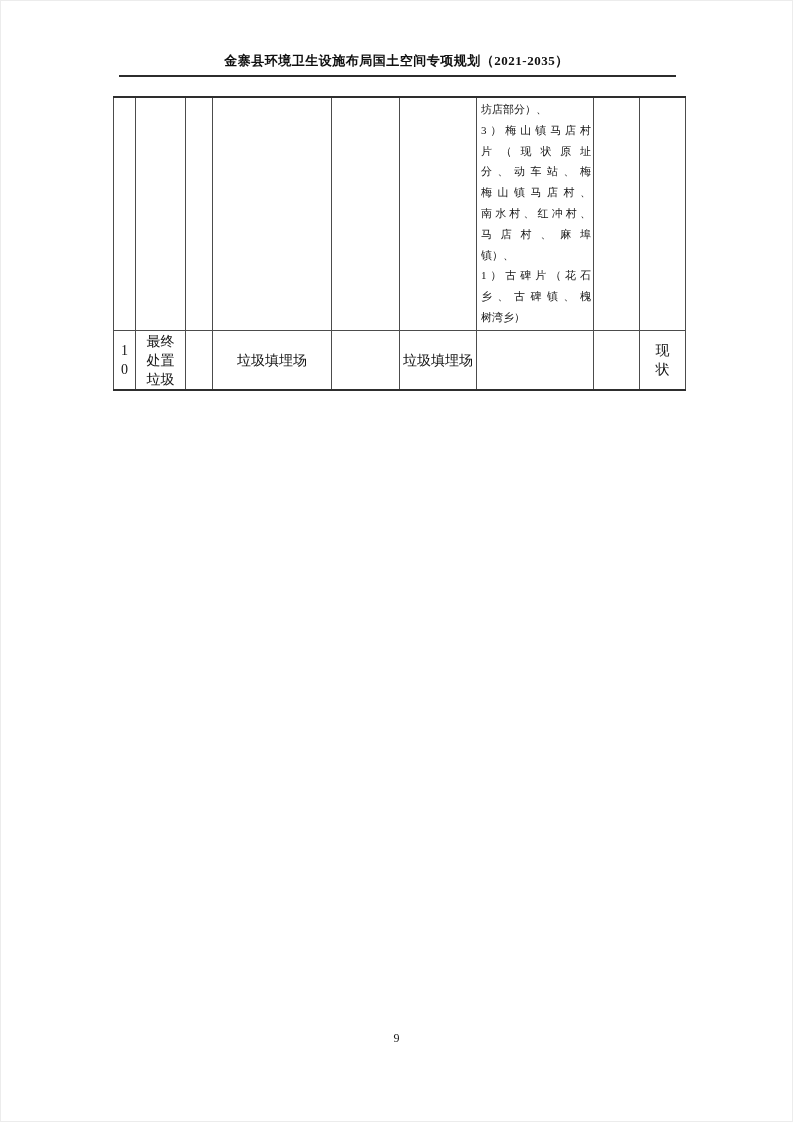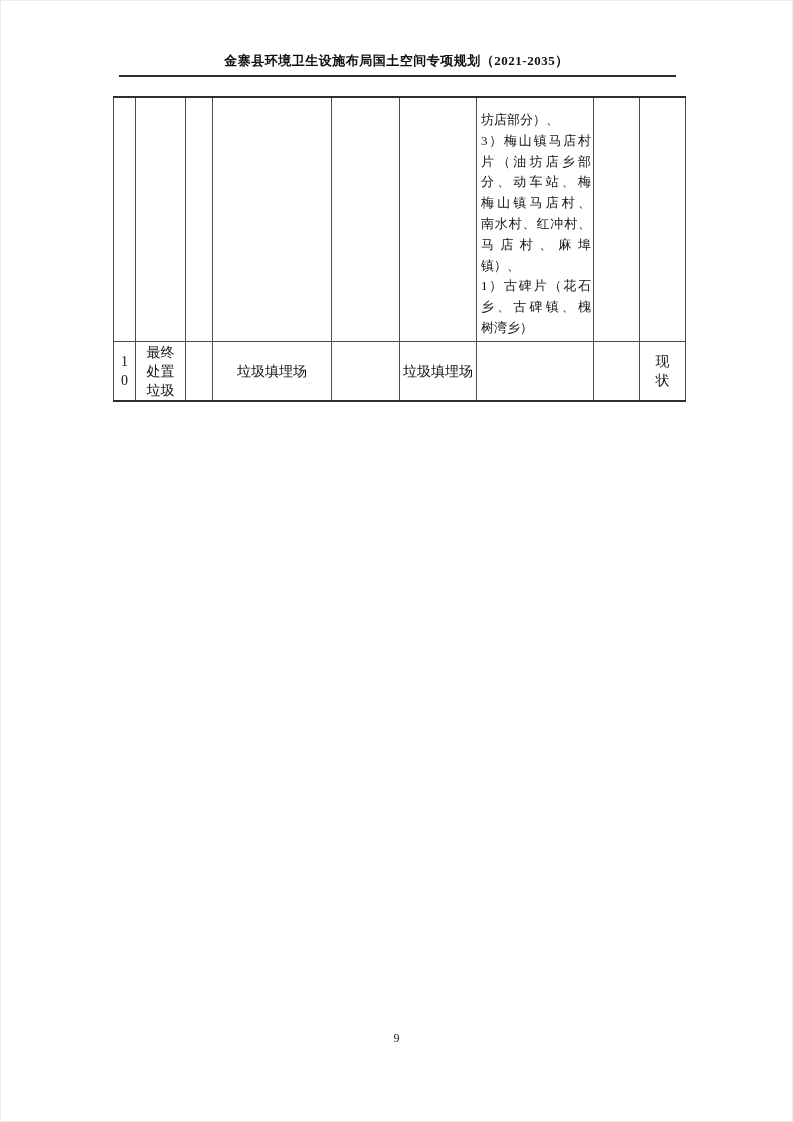--- a/index.html
+++ b/index.html
@@ -32,21 +32,21 @@
   .doc-table td{
     border:1px solid #4c4c4c;padding:0;overflow:hidden;
   }
   .doc-table tr.r1 td{border-top:2px solid #2e2e2e;}
   .doc-table tr.r2 td{border-bottom:2px solid #2e2e2e;}
   tr.r1 td{height:231px;vertical-align:top;}
   tr.r2 td{
     height:58px;vertical-align:middle;text-align:center;
     font-size:14px;line-height:19px;white-space:pre-line;
   }
-  td.district{padding:12px 2px 0 4px;font-size:13px;}
+  td.district{padding:1px 2px 0 4px;font-size:11px;}
   .tl{
     height:20.8px;line-height:20.8px;overflow:hidden;
     text-align:left;white-space:nowrap;color:#141414;
   }
   .tl.just{
     white-space:normal;text-align:justify;text-align-last:justify;
   }
   
   .page-number{
     position:absolute;top:1030px;left:0;width:100%;
@@ -78,21 +78,21 @@
         <tr class="r1">
       <td></td>
       <td></td>
       <td></td>
       <td></td>
       <td></td>
       <td></td>
       <td class="district">
             <div class="tl">坊店部分）、</div>
             <div class="tl just">3）梅山镇马店村</div>
-            <div class="tl just">片（油坊店乡部</div>
+            <div class="tl just">片（现状原址</div>
             <div class="tl just">分、动车站、梅</div>
             <div class="tl just">梅山镇马店村、</div>
             <div class="tl just">南水村、红冲村、</div>
             <div class="tl just">马店村、麻埠</div>
             <div class="tl">镇）、</div>
             <div class="tl just">1）古碑片（花石</div>
             <div class="tl just">乡、古碑镇、槐</div>
             <div class="tl">树湾乡）</div>
           </td>
       <td></td>

